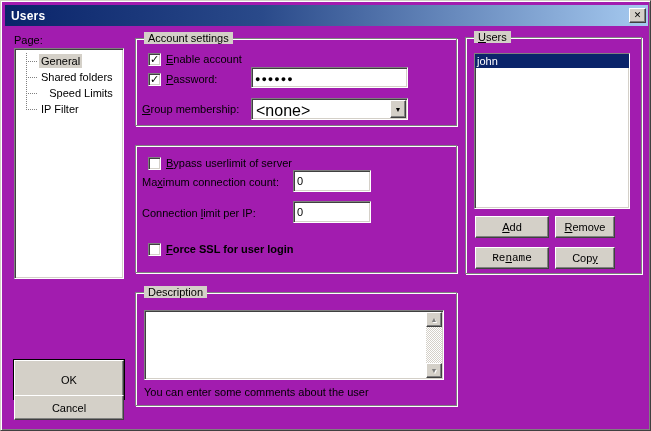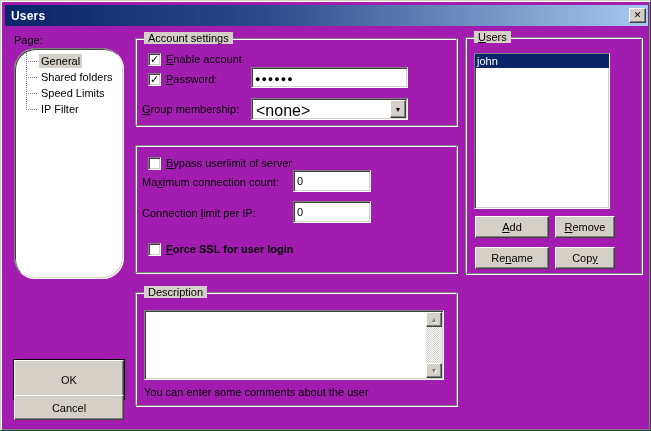--- a/index.html
+++ b/index.html
@@ -115,31 +115,31 @@
 <div class="window">
 
   <div class="titlebar">
     <span class="title-text">Users</span>
   </div>
   <div class="close-btn">
     <span>✕</span>
   </div>
 
   <div class="label" style="left:13px; top:33px;">Page:</div>
-  <div class="treeview sunken" style="left:13px; top:47px; width:110px; height:231px;border-radius:21px;">
+  <div class="treeview sunken" style="left:13px; top:47px; width:110px; height:231px;">
     <div class="tree-vline"></div>
     <div class="tree-item" style="top:4px;">
       <span class="tree-stub"></span>
       <span class="tree-label selected">General</span>
     </div>
     <div class="tree-item" style="top:20px;">
       <span class="tree-stub"></span>
       <span class="tree-label">Shared folders</span>
     </div>
-    <div class="tree-item" style="top:36px;">
+    <div class="tree-item" style="top:36px;justify-content:center;">
       <span class="tree-stub"></span>
       <span class="tree-label">Speed Limits</span>
     </div>
     <div class="tree-item" style="top:52px;">
       <span class="tree-stub"></span>
       <span class="tree-label">IP Filter</span>
     </div>
   </div>
 
   <div class="btn raised default" style="left:13px; top:359px; width:110px; height:39px;">
@@ -210,30 +210,30 @@
       <div class="scroll-btn down">
           <span>▼</span>
         </div>
     </div>
   </div>
   <div class="label" style="left:143px; top:385px;">You can enter some comments about the user</div>
 
   <div class="groupbox" style="left:464px; top:36px; width:177px; height:237px;">
     <span class="group-legend"><span></span><u>U</u><span>sers</span></span>
   </div>
-  <div class="listbox sunken" style="left:473px; top:52px; width:136px; height:156px;">
+  <div class="listbox sunken" style="left:473px; top:52px; width:156px; height:156px;">
     <div class="list-item selected">john</div>
   </div>
 
   <div class="btn raised" style="left:474px; top:215px; width:74px; height:22px;">
     <span><span></span><u>A</u><span>dd</span></span>
   </div>
   <div class="btn raised" style="left:554px; top:215px; width:60px; height:22px;">
     <span><span></span><u>R</u><span>emove</span></span>
   </div>
-  <div class="btn raised" style="left:474px; top:246px; width:74px; height:22px;">
+  <div class="btn raised" style="left:474px; top:246px; width:74px; height:22px;font-family:Liberation Mono, monospace;">
     <span><span>Re</span><u>n</u><span>ame</span></span>
   </div>
   <div class="btn raised" style="left:554px; top:246px; width:60px; height:22px;">
     <span><span>Cop</span><u>y</u><span></span></span>
   </div>
 
 </div>
 
 </body></html>

